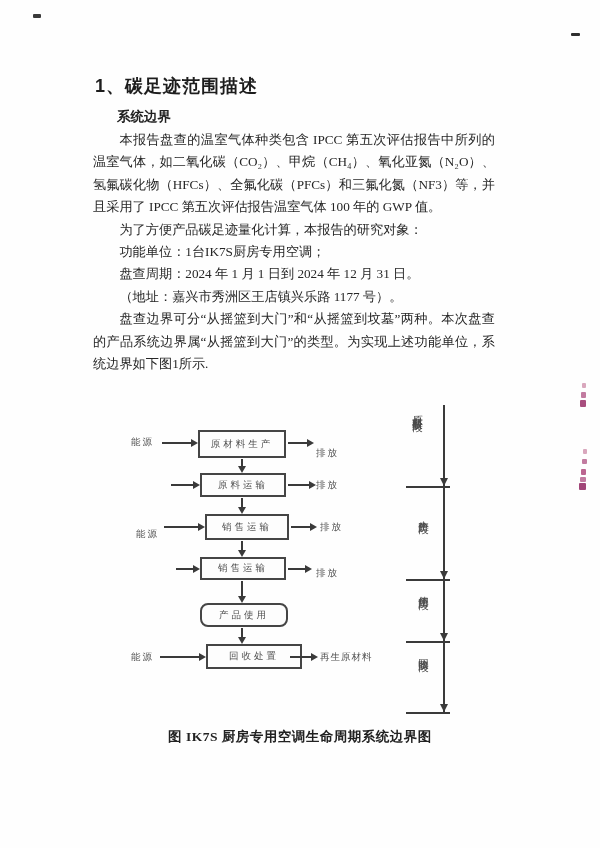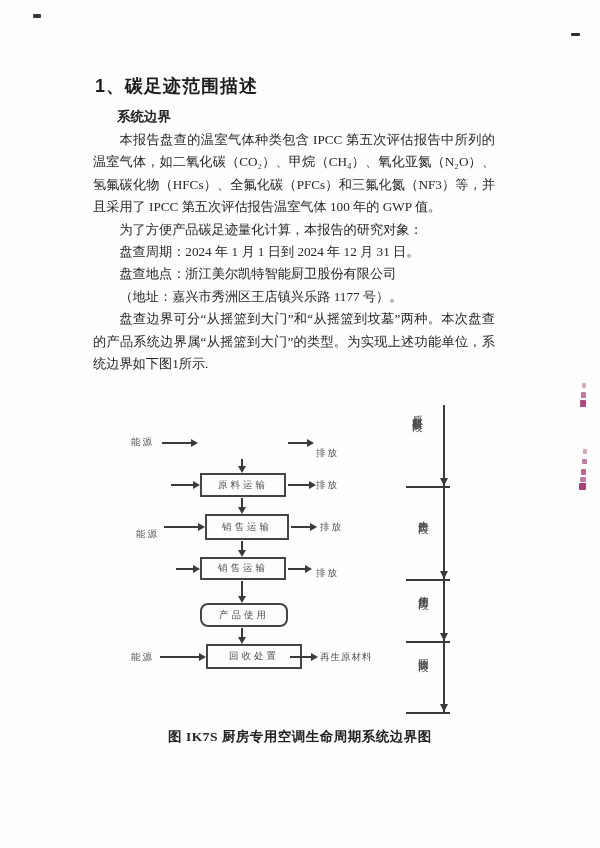--- a/index.html
+++ b/index.html
@@ -49,28 +49,29 @@
   <div class="artifact" style="left:581px;top:469px;width:5px;height:6px;background:#bb6590;"></div>
   <div class="artifact" style="left:580px;top:477px;width:6px;height:5px;background:#c27ba0;"></div>
   <div class="artifact" style="left:579px;top:483px;width:7px;height:7px;background:#a14578;"></div>
 
   <h1 class="title">1、碳足迹范围描述</h1>
   <h2 class="subtitle">系统边界</h2>
 
   <div class="body">
     <p>本报告盘查的温室气体种类包含 IPCC 第五次评估报告中所列的温室气体，如二氧化碳（CO₂）、甲烷（CH₄）、氧化亚氮（N₂O）、氢氟碳化物（HFCs）、全氟化碳（PFCs）和三氟化氮（NF3）等，并且采用了 IPCC 第五次评估报告温室气体 100 年的 GWP 值。</p>
     <p>为了方便产品碳足迹量化计算，本报告的研究对象：</p>
+    <p>功能单位：1台IK7S厨房专用空调；</p>
     <p>盘查周期：2024 年 1 月 1 日到 2024 年 12 月 31 日。</p>
-    <p>盘查地点：浙江美尔凯特智能厨卫股份有限公司</p>
     <p>（地址：嘉兴市秀洲区王店镇兴乐路 1177 号）。</p>
     <p>盘查边界可分“从摇篮到大门”和“从摇篮到坟墓”两种。本次盘查的产品系统边界属“从摇篮到大门”的类型。为实现上述功能单位，系统边界如下图1所示.</p>
   </div>
 
   <div class="diagram">
 
+    <div class="fbox" style="left:198px;top:430px;width:88px;height:28px;">原材料生产</div>
     <div class="fbox" style="left:200px;top:473px;width:86px;height:24px;">原料运输</div>
     <div class="fbox" style="left:205px;top:514px;width:84px;height:26px;">销售运输</div>
     <div class="fbox" style="left:200px;top:557px;width:86px;height:23px;">销售运输</div>
     <div class="fbox" style="left:200px;top:603px;width:88px;height:24px;border-radius:8px;">产品使用</div>
     <div class="fbox" style="left:206px;top:644px;width:96px;height:25px;">回收处置</div>
 
     <span class="dlabel" style="left:131px;top:436px;">能源</span>
     <span class="dlabel" style="left:136px;top:528px;">能源</span>
     <span class="dlabel" style="left:131px;top:651px;">能源</span>
 

